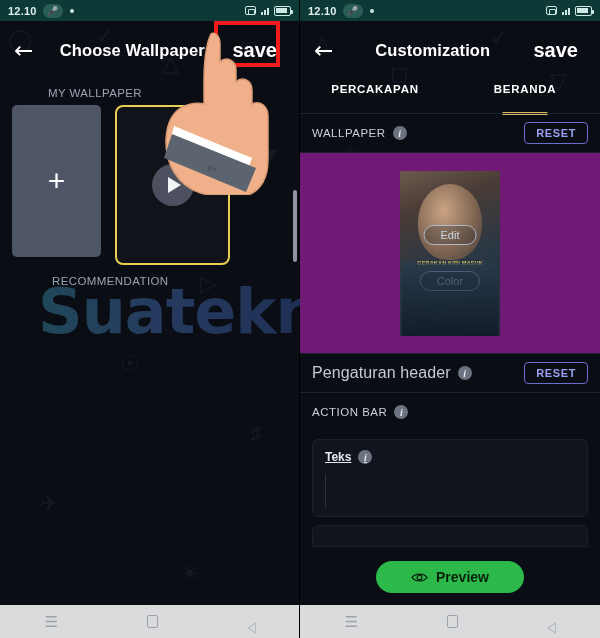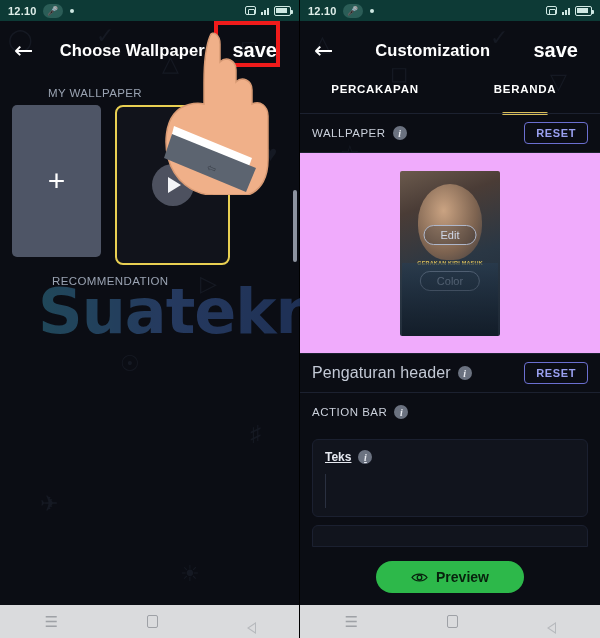--- a/index.html
+++ b/index.html
@@ -120,21 +120,21 @@
     display: inline-flex; align-items: center; justify-content: center;
     margin-left: 7px; font-family: "Liberation Serif", serif;
   }
   .reset-btn {
     margin-left: auto; border: 1px solid #6b6fd0; border-radius: 4px;
     color: #9aa0ef; font-size: 11px; font-weight: bold; letter-spacing: .6px;
     padding: 4px 11px;
   }
   .wallpaper-preview {
     position: relative; z-index: 18; height: 200px; display: flex;
-    align-items: center; justify-content: center; background: #f0abfc;
+    align-items: center; justify-content: center; background: #701a75;
   }
   .wp-img {
     width: 100px; height: 165px; border-radius: 2px; position: relative; overflow: hidden;
     background:
       linear-gradient(160deg, #6b5a4d 0%, #4a3c36 22%, #2a3744 55%, #1d2835 100%);
   }
   .wp-img:before{
     content:""; position:absolute; left:18%; top:8%; width:64%; height:46%;
     border-radius:50% 50% 45% 45%; background: radial-gradient(ellipse at 40% 35%, #caa382 0%, #7d6350 60%, #3c3b3f 100%);
   }

